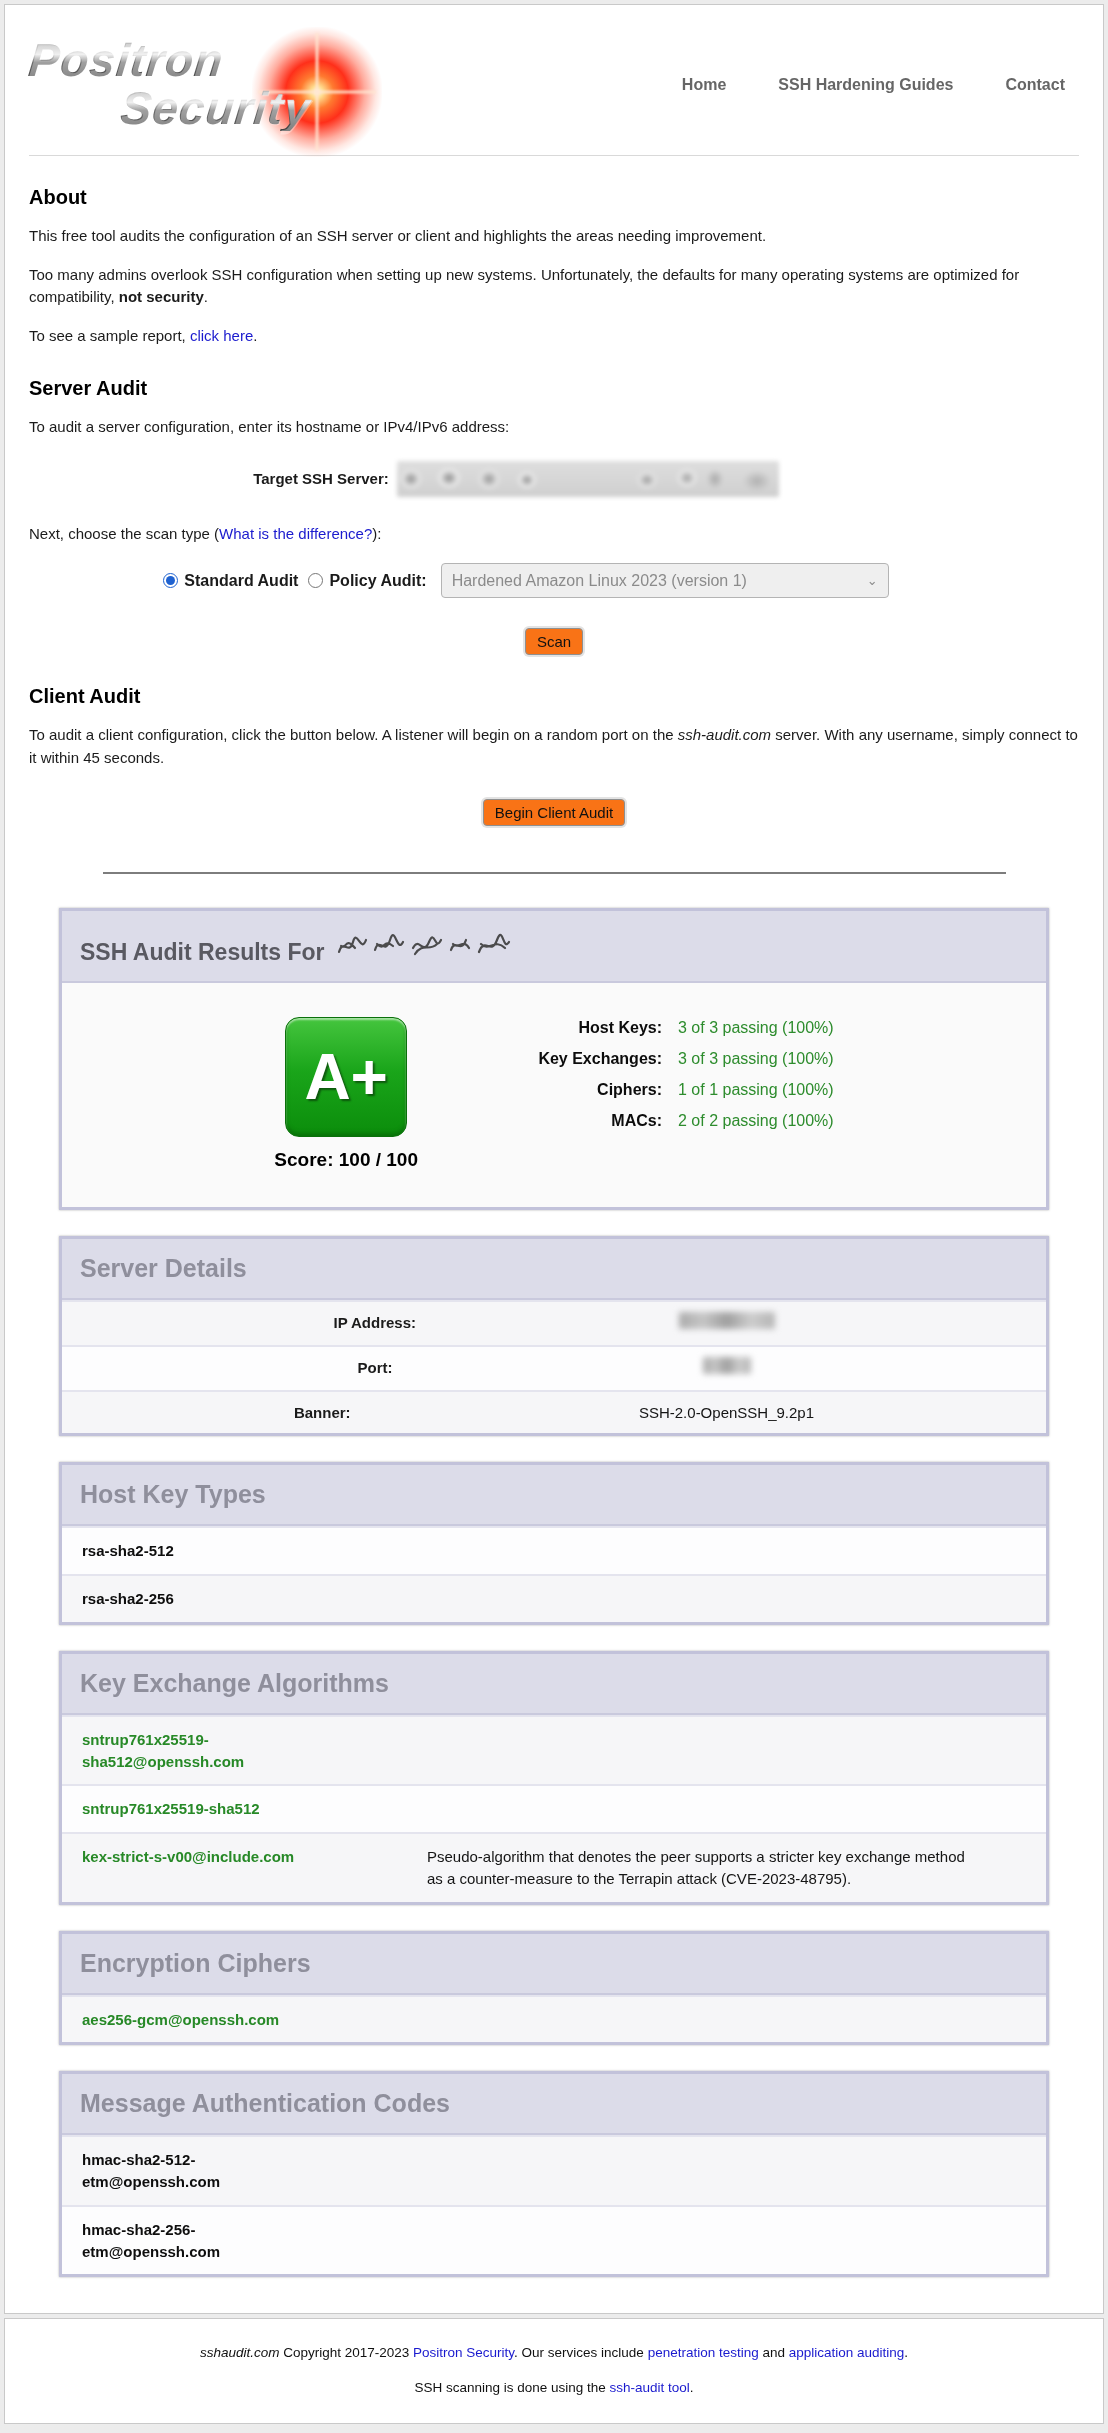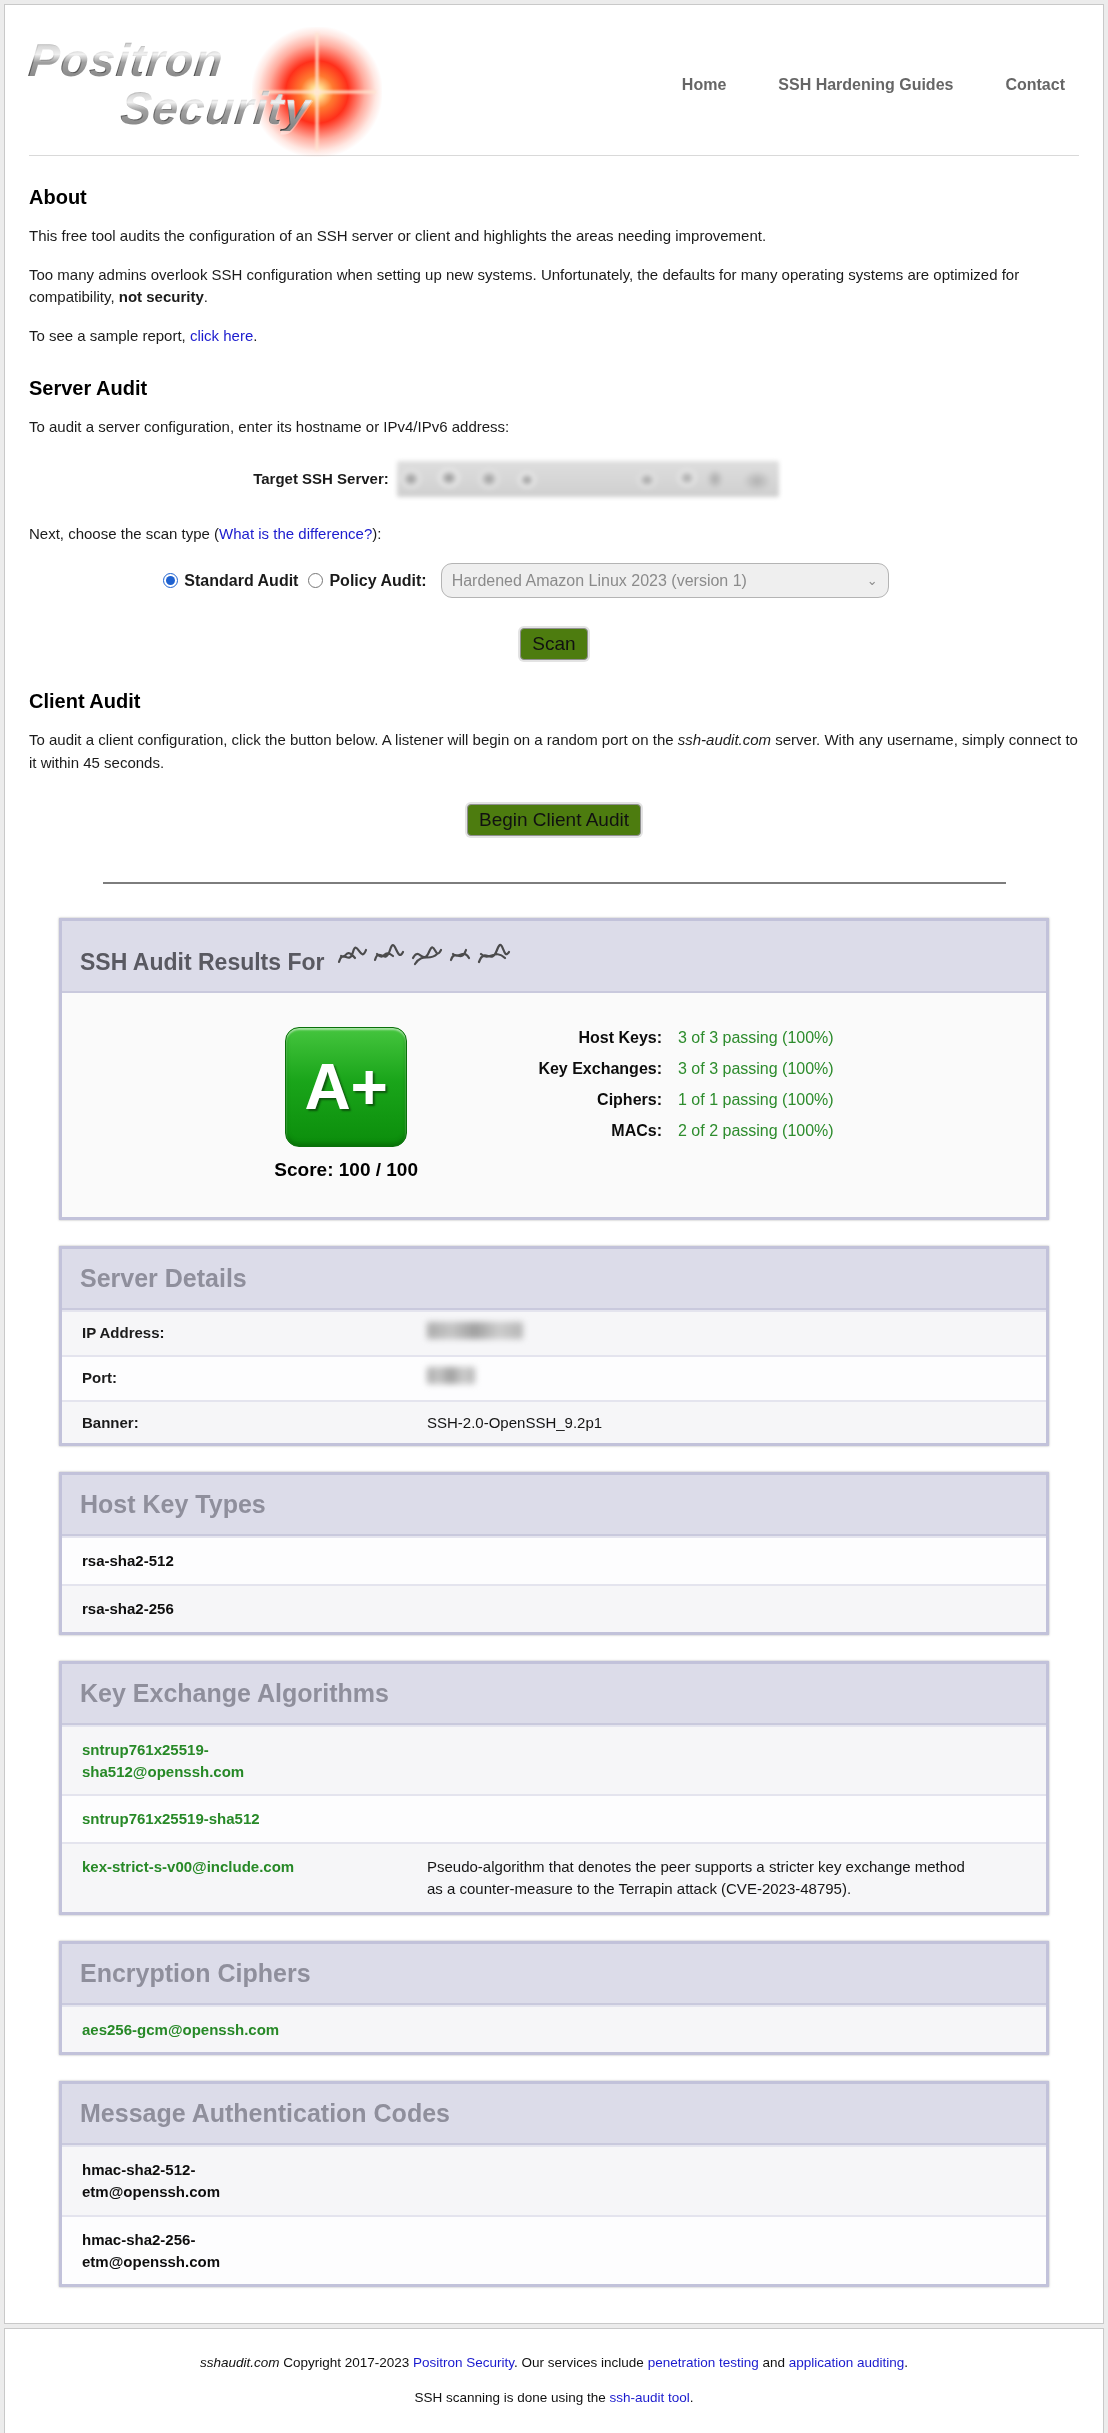--- a/index.html
+++ b/index.html
@@ -70,29 +70,29 @@
       linear-gradient(180deg,#dedede 0%,#cfcfcf 100%);
     filter:blur(2px);
   }
   .choose-row { margin:24px 0 10px 0; }
   .radio-row { display:flex; align-items:center; justify-content:center; margin:18px 0 8px 0; transform:translateX(-28px); }
   .radio-row input[type=radio] { width:15px; height:15px; accent-color:#1f62d0; margin:0 6px 0 0; }
   .radio-row label { font-weight:bold; font-size:16px; margin-right:10px; }
   .fake-select {
     display:flex; align-items:center; justify-content:space-between;
     width:448px; height:35px; margin-left:4px; padding:0 10px;
-    background:#efefef; border:1px solid #b4b4b4; border-radius:11px;
+    background:#efefef; border:1px solid #b4b4b4; border-radius:4px;
     color:#8b8b8b; font-size:16px;
   }
   .fake-select .chev { color:#8b8b8b; font-size:13px; }
   .btn-row { display:flex; justify-content:center; margin:30px 0 6px 0; }
   button.std-btn {
     font-family:"Liberation Sans", sans-serif;
-    font-size:19px; color:#111;
-    background:#4d7c0f; border:1px solid #8f8f8f; border-radius:4px;
+    font-size:15px; color:#111;
+    background:#f97316; border:1px solid #8f8f8f; border-radius:4px;
     padding:4px 11px; box-shadow:0 0 0 2px #e3e3e3;
     cursor:pointer;
   }
   .big-rule { border:0; border-top:2px solid #7d7d7d; width:86%; margin:46px auto 0 auto; }
 
   
   .panel {
     width:990px; margin:26px auto 0 auto;
     border:3px solid #c2c2da; background:#fafafa;
     box-shadow:0 0 2px rgba(120,120,120,.6);
@@ -119,21 +119,21 @@
   .grade-badge span {
     color:#fff; font-size:64px; font-weight:bold; line-height:1;
     text-shadow:2px 2px 2px rgba(0,0,0,.45);
   }
   .grade-score { margin-top:12px; font-weight:bold; font-size:19px; color:#000; }
   .stats { margin-top:2px; }
   .stat-row { display:flex; margin-bottom:13px; font-size:16px; }
   .stat-label { width:180px; text-align:right; font-weight:bold; color:#0c0c0c; }
   .stat-value { margin-left:16px; color:#2d8c2d; }
 
-  .detail-row { display:flex; padding:10px 20px; background:#f6f6f8; border-top:2px solid #e4e4ee; line-height:1.45; }
+  .detail-row { display:flex; padding:10px 20px; background:#f6f6f8; border-top:2px solid #e4e4ee; line-height:1.45;justify-content:center; }
   .detail-row:first-of-type { border-top:none; }
   .detail-row.alt { background:#fdfdfe; }
   .detail-label { width:345px; font-weight:bold; flex:none; }
   .detail-value { color:#151515; }
   .redact-blob { display:inline-block; height:17px; border-radius:2px; filter:blur(3px);
     background:linear-gradient(90deg,#aaa 0%,#c6c6c6 25%,#9f9f9f 50%,#cdcdcd 75%,#b5b5b5 100%); }
   .blob-ip { width:96px; }
   .blob-port { width:48px; }
 
   .algo-row { display:flex; padding:12px 20px; background:#f6f6f8; border-top:2px solid #e4e4ee; line-height:1.45; }

